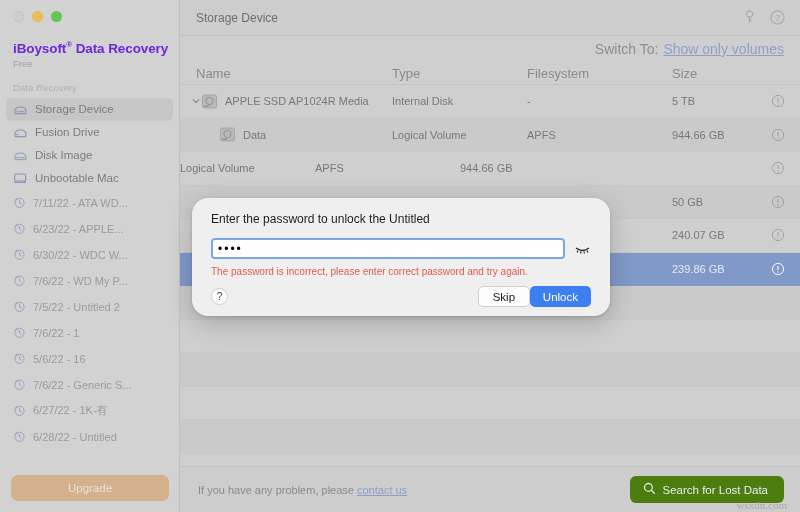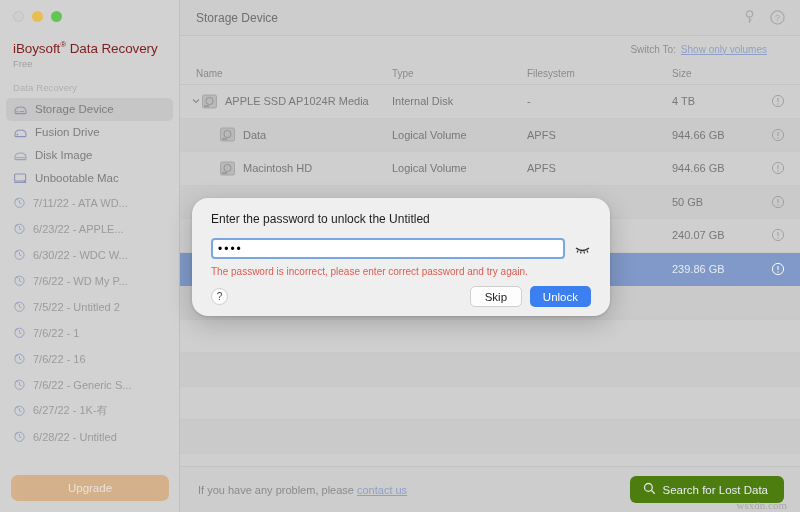--- a/index.html
+++ b/index.html
@@ -31,22 +31,23 @@
   }
   .dot { width: 11px; height: 11px; border-radius: 50%; }
   .dot.close { background: #cfcfcf; border: 1px solid #c3c3c3; }
   .dot.min   { background: #e8bd55; }
   .dot.max   { background: #62c554; }
 
   .brand {
     padding: 18px 0 0 13px;
   }
   .brand-title {
-    font-size: 13.5px; color: #7f1d1d; letter-spacing: -0.1px;
+    font-size: 13.5px; color: #6d28d9; letter-spacing: -0.1px;
     white-space: nowrap;
+    font-weight: bold;
   }
   .brand-title sup { font-size: 8px; vertical-align: super; }
   .brand-sub { font-size: 9.5px; color: #a0a0a0; margin-top: 2px; }
 
   .section-label {
     font-size: 9.5px; color: #b0b0b0;
     padding: 13px 0 5px 13px; letter-spacing: 0.1px;
   }
 
   .nav-item {
@@ -99,33 +100,33 @@
     background: #cdcdcd;
     border-bottom: 1px solid #c2c2c2;
   }
   .titlebar-title { font-size: 12px; color: #6f6f6f; flex: 1; }
   .titlebar-icons { display: flex; align-items: center; gap: 11px; }
   .tb-icon { width: 17px; height: 17px; opacity: .55; }
 
   .switchbar {
     height: 26px; flex: 0 0 26px;
     display: flex; align-items: center; justify-content: flex-end;
-    padding-right: 33px;
-    font-size: 10px; color: #8e8e8e;
+    padding-right: 16px;
+    font-size: 14px; color: #8e8e8e;
     background: #cfcfcf;
   }
   .switch-link {
     color: #8f9fc8; text-decoration: underline;
     margin-left: 5px; cursor: default;
   }
 
   .table-head {
     height: 23px; flex: 0 0 23px;
     display: flex; align-items: center;
-    font-size: 10px; color: #8b8b8b;
+    font-size: 13px; color: #8b8b8b;
     border-bottom: 1px solid #c4c4c4;
     background: #cfcfcf;
   }
   .col-name { width: 212px; padding-left: 16px; }
   .col-type { width: 135px; }
   .col-fs   { width: 145px; }
   .col-size { flex: 1; }
   .col-info { width: 44px; }
 
   .table-body { flex: 1; overflow: hidden; background: #cfcfcf; }
@@ -204,21 +205,21 @@
   .modal-actions {
     display: flex; align-items: center;
     margin-top: 9px;
   }
   .help-btn {
     width: 17px; height: 17px; border-radius: 50%;
     background: #fdfdfd; border: 1px solid #cdcdcd;
     display: flex; align-items: center; justify-content: center;
     font-size: 10px; color: #444; cursor: default;
   }
-  .action-right { margin-left: auto; display: flex; gap: 8px; }
+  .action-right { margin-left: auto; display: flex; }
   .btn {
     height: 21px; min-width: 52px; padding: 0 13px;
     border-radius: 5px; font-size: 11.5px;
     display: flex; align-items: center; justify-content: center;
     cursor: default;
   }
   .btn-skip { background: #fdfdfd; border: 1px solid #cfcfcf; color: #1d1d1d; }
   .btn-unlock { background: #3c7ff0; color: #ffffff; }
 </style>
 </head>
@@ -332,21 +333,21 @@
               <path d="M2.2 4.2 L3.6 2.6 L5 4.2" fill="none" stroke="#9aa3c4" stroke-width="1"></path>
             </svg></span>
         <span>7/6/22 - 1</span>
       </div>
       <div class="scan-item">
         <span class="scan-icon"><svg width="13" height="13" viewBox="0 0 13 13">
               <circle cx="6.5" cy="6.8" r="4.6" fill="none" stroke="#9aa3c4" stroke-width="1"></circle>
               <path d="M6.5 4.3 L6.5 6.9 L8.4 8.1" fill="none" stroke="#9aa3c4" stroke-width="1"></path>
               <path d="M2.2 4.2 L3.6 2.6 L5 4.2" fill="none" stroke="#9aa3c4" stroke-width="1"></path>
             </svg></span>
-        <span>7/6/22 - 16</span>
+        <span>5/6/22 - 16</span>
       </div>
       <div class="scan-item">
         <span class="scan-icon"><svg width="13" height="13" viewBox="0 0 13 13">
               <circle cx="6.5" cy="6.8" r="4.6" fill="none" stroke="#9aa3c4" stroke-width="1"></circle>
               <path d="M6.5 4.3 L6.5 6.9 L8.4 8.1" fill="none" stroke="#9aa3c4" stroke-width="1"></path>
               <path d="M2.2 4.2 L3.6 2.6 L5 4.2" fill="none" stroke="#9aa3c4" stroke-width="1"></path>
             </svg></span>
         <span>7/6/22 - Generic S...</span>
       </div>
       <div class="scan-item">
@@ -419,21 +420,21 @@
             <svg width="17" height="15" viewBox="0 0 17 15">
                 <rect x="1.5" y="1" width="14" height="13" rx="1.6" fill="#b9b9b9" stroke="#9f9f9f" stroke-width=".8"></rect>
                 <circle cx="8.5" cy="7" r="3.6" fill="none" stroke="#8e8e8e" stroke-width=".9"></circle>
                 <rect x="3" y="11.4" width="5" height="1.3" fill="#8e8e8e"></rect>
               </svg>
           </span>
           <span>APPLE SSD AP1024R Media</span>
         </div>
         <div class="col-type">Internal Disk</div>
         <div class="col-fs">-</div>
-        <div class="col-size">4 TB</div>
+        <div class="col-size">5 TB</div>
         <div class="info-cell">
           <span class="info-ico"><svg width="14" height="14" viewBox="0 0 14 14">
                 <circle cx="7" cy="7" r="5.6" fill="none" stroke="#7e7e7e" stroke-width="1"></circle>
                 <line x1="7" y1="4" x2="7" y2="8" stroke="#7e7e7e" stroke-width="1.1"></line>
                 <circle cx="7" cy="10" r=".7" fill="#7e7e7e"></circle>
               </svg></span>
         </div>
       </div>
 
       <div class="row alt">
@@ -454,31 +455,20 @@
         <div class="info-cell">
           <span class="info-ico"><svg width="14" height="14" viewBox="0 0 14 14">
                 <circle cx="7" cy="7" r="5.6" fill="none" stroke="#7e7e7e" stroke-width="1"></circle>
                 <line x1="7" y1="4" x2="7" y2="8" stroke="#7e7e7e" stroke-width="1.1"></line>
                 <circle cx="7" cy="10" r=".7" fill="#7e7e7e"></circle>
               </svg></span>
         </div>
       </div>
 
       <div class="row">
-        <div class="name-cell">
-          <span class="chevron"></span>
-          <span class="disk-icon indent">
-            <svg width="17" height="15" viewBox="0 0 17 15">
-                <rect x="1.5" y="1" width="14" height="13" rx="1.6" fill="#b9b9b9" stroke="#9f9f9f" stroke-width=".8"></rect>
-                <circle cx="8.5" cy="7" r="3.6" fill="none" stroke="#8e8e8e" stroke-width=".9"></circle>
-                <rect x="3" y="11.4" width="5" height="1.3" fill="#8e8e8e"></rect>
-              </svg>
-          </span>
-          <span>Macintosh HD</span>
-        </div>
         <div class="col-type">Logical Volume</div>
         <div class="col-fs">APFS</div>
         <div class="col-size">944.66 GB</div>
         <div class="info-cell">
           <span class="info-ico"><svg width="14" height="14" viewBox="0 0 14 14">
                 <circle cx="7" cy="7" r="5.6" fill="none" stroke="#7e7e7e" stroke-width="1"></circle>
                 <line x1="7" y1="4" x2="7" y2="8" stroke="#7e7e7e" stroke-width="1.1"></line>
                 <circle cx="7" cy="10" r=".7" fill="#7e7e7e"></circle>
               </svg></span>
         </div>

